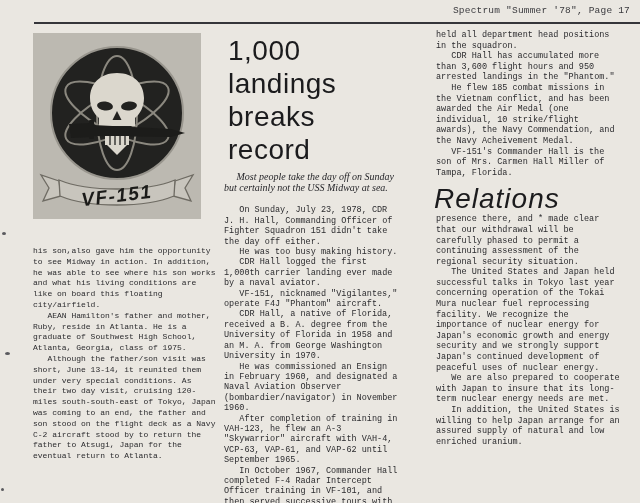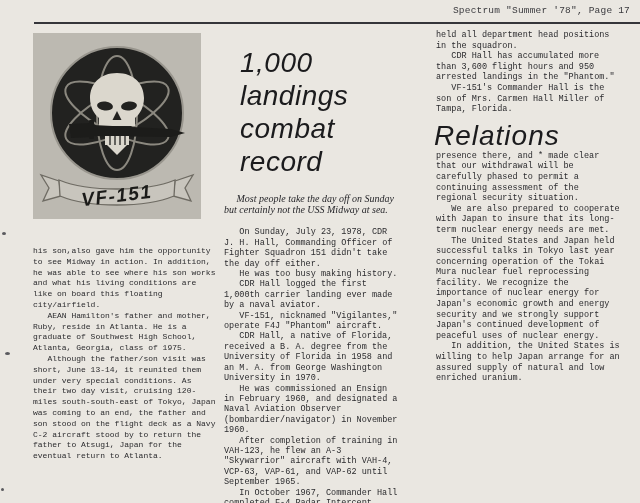--- a/index.html
+++ b/index.html
@@ -22,21 +22,21 @@
   .body-text p { margin:0; text-align:left; }
   .col-left  .body-text p { font-size:8px;   line-height:10.8px; }
   .col-mid   .body-text p { font-size:8.5px; line-height:10.4px; }
   .col-right .body-text p { font-size:8.5px; line-height:10.6px; }
   p.ind { text-indent:3ch; }
 
   .insignia { display:block; }
   .left-text { margin-top:27px; }
 
   .headline {
-    margin:16px; font-family:"Liberation Sans", sans-serif; font-style:italic;
+    margin:4px; font-family:"Liberation Sans", sans-serif; 
     font-weight:500; font-size:28px; line-height:33px; letter-spacing:0.5px; color:#1b1b1d;
   }
   .hl-line { display:block; }
   .lead {
     margin:6px 0 12px 0; font-family:Liberation Serif, serif; font-style:italic;
     font-size:10px; line-height:10.7px; color:#26262a; text-indent:2.5ch;
   }
   .mid-body { margin-top:4px; }
 
   .relations-h {
@@ -96,49 +96,50 @@
     <div class="left-text body-text">
       <p>his son,also gave him the opportunity to see Midway in action. In addition, he was able to see where his son works and what his living conditions are like on board this floating city/airfield.</p>
       <p class="ind">AEAN Hamilton's father and mother, Ruby, reside in Atlanta. He is a graduate of Southwest High School, Atlanta, Georgia, class of 1975.</p>
       <p class="ind">Although the father/son visit was short, June 13-14, it reunited them under very special conditions. As their two day visit, cruising 120-miles south-south-east of Tokyo, Japan was coming to an end, the father and son stood on the flight deck as a Navy C-2 aircraft stood by to return the father to Atsugi, Japan for the eventual return to Atlanta.</p>
     </div>
   </div>
 
   <div class="col col-mid">
     <h1 class="headline">
       <span class="hl-line">1,000 landings</span>
-      <span class="hl-line">combat record</span>
+      <span class="hl-line">breaks record</span>
     </h1>
     <p class="lead">Most people take the day off on Sunday but certainly not the USS Midway at sea.</p>
     <div class="body-text mid-body">
       <p class="ind">On Sunday, July 23, 1978, CDR J. H. Hall, Commanding Officer of Fighter Squadron 151 didn't take the day off either.</p>
       <p class="ind">He was too busy making history.</p>
       <p class="ind">CDR Hall logged the first 1,000th carrier landing ever made by a naval aviator.</p>
       <p class="ind">VF-151, nicknamed "Vigilantes," operate F4J "Phantom" aircraft.</p>
       <p class="ind">CDR Hall, a native of Florida, received a B. A. degree from the University of Florida in 1958 and an M. A. from George Washington University in 1970.</p>
       <p class="ind">He was commissioned an Ensign in February 1960, and designated a Naval Aviation Observer (bombardier/navigator) in November 1960.</p>
       <p class="ind">After completion of training in VAH-123, he flew an A-3 "Skywarrior" aircraft with VAH-4, VCP-63, VAP-61, and VAP-62 until September 1965.</p>
       <p class="ind">In October 1967, Commander Hall completed F-4 Radar Intercept Officer training in VF-101, and then served successive tours with VF-33 and VF-96.</p>
       <p class="ind">In May 1972, he reported to VF-11 and over the next 2½ years</p>
     </div>
   </div>
 
   <div class="col col-right">
     <div class="body-text">
       <p>held all department head positions in the squadron.</p>
       <p class="ind">CDR Hall has accumulated more than 3,600 flight hours and 950 arrested landings in the "Phantom."</p>
+      <p class="ind">He flew 185 combat missions in the Vietnam conflict, and has been awarded the Air Medal (one individual, 10 strike/flight awards), the Navy Commendation, and the Navy Acheivement Medal.</p>
       <p class="ind">VF-151's Commander Hall is the son of Mrs. Carmen Hall Miller of Tampa, Florida.</p>
     </div>
 
     <h2 class="relations-h">Relations</h2>
 
     <div class="body-text">
       <p>presence there, and * made clear that our withdrawal will be carefully phased to permit a continuing assessment of the regional security situation.</p>
+      <p class="ind">The United States and Japan held successful talks in Tokyo last year concerning operation of the Tokai Mura nuclear fuel reprocessing facility. We recognize the importance of nuclear energy for Japan's economic growth and energy security and we strongly support Japan's continued development of peaceful uses of nuclear energy.</p>
       <p class="ind">We are also prepared to cooperate with Japan to insure that its long-term nuclear energy needs are met.</p>
-      <p class="ind">The United States and Japan held successful talks in Tokyo last year concerning operation of the Tokai Mura nuclear fuel reprocessing facility. We recognize the importance of nuclear energy for Japan's economic growth and energy security and we strongly support Japan's continued development of peaceful uses of nuclear energy.</p>
       <p class="ind">In addition, the United States is willing to help Japan arrange for an assured supply of natural and low enriched uranium.</p>
     </div>
   </div>
 
   <div class="speck speck-1"></div>
   <div class="speck speck-2"></div>
   <div class="speck speck-3"></div>
 
 </div>
 

